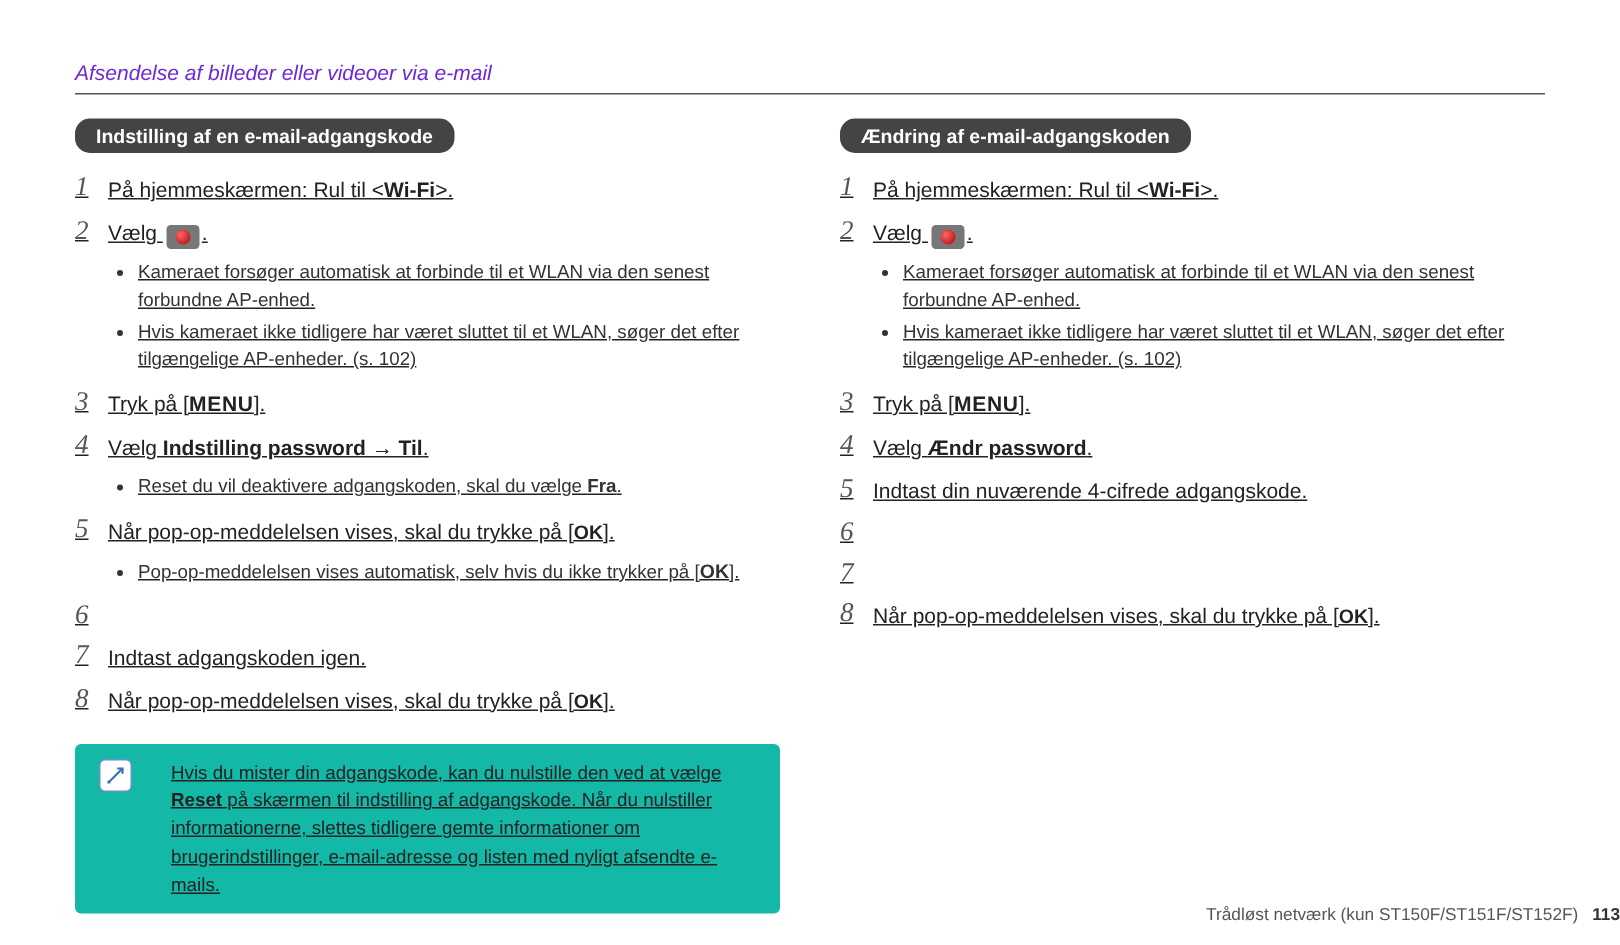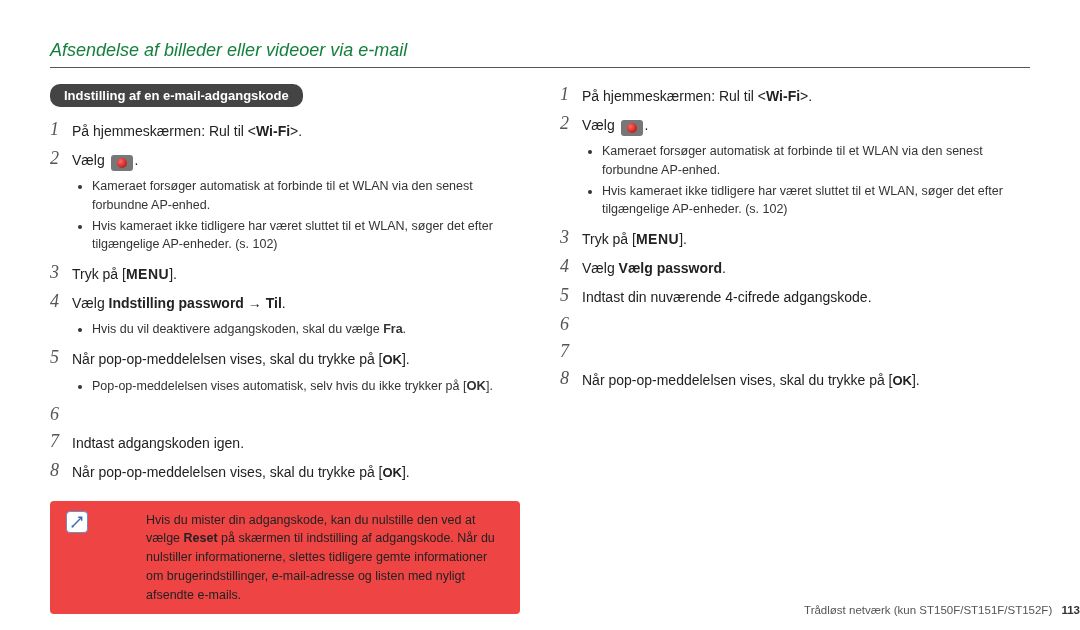--- a/index.html
+++ b/index.html
@@ -7,33 +7,34 @@
     font-family: Arial, Helvetica, sans-serif;
     width: 1080px;
     height: 630px;
     background: #ffffff;
     color: #222;
     font-size: 14px;
     position: relative;
     padding: 40px 50px 30px 50px;
   }
   .header-title {
-    font-size: 18px;
+    font-size: 14px;
     font-style: italic;
-    color: #15803d;
+    color: #6d28d9;
     margin-bottom: 6px;
   }
   .header-underline {
     border-bottom: 1px solid #555;
     width: 100%;
     margin-bottom: 16px;
   }
   .columns {
     display: flex;
     gap: 40px;
+    text-decoration: underline;
   }
   .col {
     flex: 1;
   }
   .section-badge {
     display: inline-block;
     background: #444;
     color: #fff;
     border-radius: 10px;
     padding: 4px 14px;
@@ -64,23 +65,23 @@
     color: #333;
     line-height: 1.5;
     margin-bottom: 8px;
   }
   .sub-bullets li {
     list-style: disc;
     margin-left: 10px;
     margin-bottom: 2px;
   }
   .note-box {
-    background: #ef4444;
+    background: #14b8a6;
     border-radius: 4px;
-    padding: 10px 14px 10px 96px;
+    padding: 10px 14px 10px 64px;
     margin-top: 18px;
     font-size: 12.5px;
     line-height: 1.5;
     position: relative;
   }
   .note-icon-box {
     position: absolute;
     left: 16px;
     top: 10px;
     width: 22px;
@@ -172,21 +173,21 @@
       </div>
     </div>
 
     <div class="step">
       <div class="step-num">4</div>
       <div class="step-text">
         <span>Vælg </span><span class="bold"><span>Indstilling password → Til</span></span><span>.</span>
       </div>
     </div>
     <ul class="sub-bullets">
-      <li><span>Hvis du vil deaktivere adgangskoden, skal du vælge </span><span class="bold">Fra</span>.</li>
+      <li><span>Reset du vil deaktivere adgangskoden, skal du vælge </span><span class="bold">Fra</span>.</li>
     </ul>
 
     <div class="step">
       <div class="step-num">5</div>
       <div class="step-text">
         <span> Når pop-op-meddelelsen vises, skal du trykke på [</span><span class="ok-label">OK</span><span>].</span>
       </div>
     </div>
     <ul class="sub-bullets">
       <li><span>Pop-op-meddelelsen vises automatisk, selv hvis du ikke trykker på [</span><span class="ok-label">OK</span>].</li>
@@ -214,20 +215,21 @@
           <path d="M4 20 L20 4"></path>
           <path d="M14 4 L20 4 L20 10"></path>
           <path d="M4 18 L4 20 L6 20"></path>
         </svg>
       </div>
       <span>Hvis du mister din adgangskode, kan du nulstille den ved at vælge </span><span class="bold">Reset</span><span> på skærmen til indstilling af adgangskode. Når du nulstiller informationerne, slettes tidligere gemte informationer om brugerindstillinger, e-mail-adresse og listen med nyligt afsendte e-mails.</span>
     </div>
   </div>
 
   <div class="col">
+    <div class="section-badge">Ændring af e-mail-adgangskoden</div>
 
     <div class="step">
       <div class="step-num">1</div>
       <div class="step-text">
         <span>På hjemmeskærmen: Rul til &lt;</span><span class="bold">Wi-Fi</span><span>&gt;.</span>
       </div>
     </div>
 
     <div class="step">
       <div class="step-num">2</div>
@@ -246,21 +248,21 @@
     <div class="step">
       <div class="step-num">3</div>
       <div class="step-text">
         <span>Tryk på [</span><span class="menu-label">MENU</span><span>].</span>
       </div>
     </div>
 
     <div class="step">
       <div class="step-num">4</div>
       <div class="step-text">
-        <span>Vælg </span><span class="bold">Vælg password</span><span>.</span>
+        <span>Vælg </span><span class="bold">Ændr password</span><span>.</span>
       </div>
     </div>
 
     <div class="step">
       <div class="step-num">5</div>
       <div class="step-text">Indtast din nuværende 4-cifrede adgangskode.</div>
     </div>
 
     <div class="step">
       <div class="step-num">6</div>

